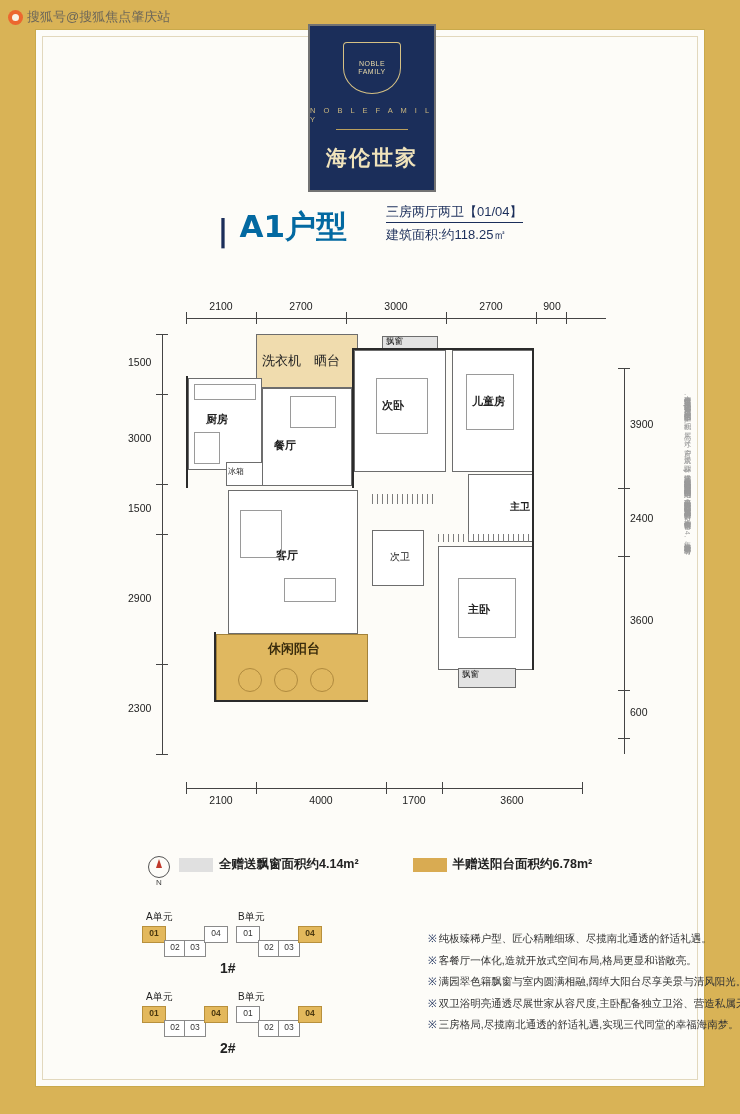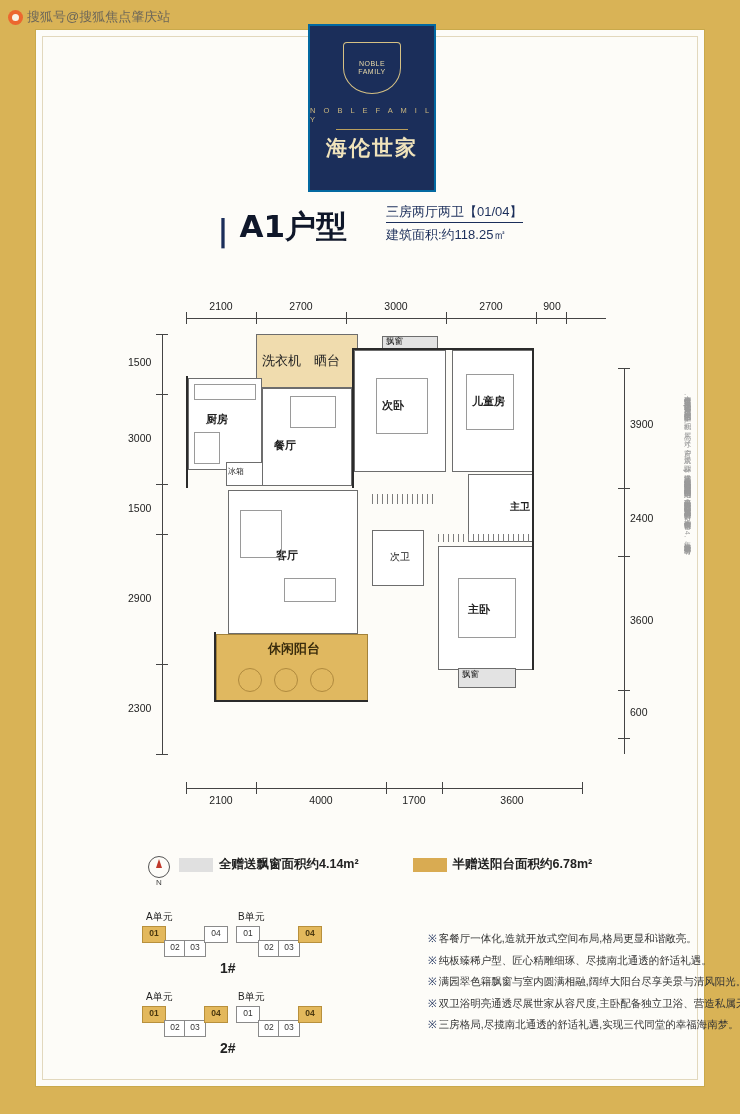--- a/index.html
+++ b/index.html
@@ -27,49 +27,50 @@
     background:#fdfcf8;
     box-shadow:0 0 0 1px #c9a94b;
   }
   .page:before{
     content:"";position:absolute;left:6px;top:6px;right:6px;bottom:6px;
     border:1px solid #e2d8bd;pointer-events:none;
   }
   
   .plaque{
     position:absolute;left:272px;top:-6px;width:124px;height:164px;
-    background:#1b2e5a;border:2px solid #0369a1;
+    background:#1b2e5a;border:2px solid #737373;
     display:flex;flex-direction:column;align-items:center;
     color:#e8d9a8;
   }
   .plaque .crest{
     margin-top:16px;width:56px;height:50px;
     border:1.6px solid #d6c184;border-radius:4px 4px 50% 50%;
     display:flex;align-items:center;justify-content:center;
     font-size:7px;line-height:1.1;letter-spacing:.5px;text-align:center;color:#e8d9a8;
   }
   .plaque .en{
     margin-top:12px;font-size:7.5px;letter-spacing:3px;color:#cbb77f;
   }
   .plaque .rule{width:72px;height:1px;background:#b99f5e;margin:5px 0 4px;}
   .plaque .cn{
     font-size:21px;letter-spacing:2px;color:#f0e3bb;font-weight:bold;
     font-family:"DejaVu Sans", sans-serif;
+    margin-top:10px;
   }
   
   .titlerow{
     position:absolute;left:0;right:0;top:172px;
     display:flex;align-items:flex-end;justify-content:center;gap:10px;
   }
   .title-main{
     font-size:30px;font-weight:bold;color:#1b2e5a;letter-spacing:1px;
     font-family:"DejaVu Sans", sans-serif;
   }
   .title-model{
-    font-size:31px;font-weight:bold;color:#0f172a;letter-spacing:0px;
+    font-size:31px;font-weight:bold;color:#0369a1;letter-spacing:0px;
     font-family:"DejaVu Sans", sans-serif;
   }
   .title-meta{padding-bottom:3px;}
   .title-meta div{font-size:13px;color:#1b2e5a;line-height:1.55;white-space:nowrap;margin-left:29px;}
   .title-meta .ln2{border-top:1px solid #1b2e5a;padding-top:2px;}
   
   .sidenote{
     position:absolute;right:12px;top:360px;width:16px;height:690px;
     writing-mode:vertical-rl;font-size:7.2px;color:#9a9a9a;line-height:1.5;
     letter-spacing:.4px;
@@ -328,20 +329,20 @@
       <div class="box hi" style="left:64px;top:16px;width:22px;height:15px;">04</div>
       <div class="box" style="left:96px;top:16px;width:22px;height:15px;">01</div>
       <div class="box" style="left:118px;top:30px;width:20px;height:15px;">02</div>
       <div class="box" style="left:138px;top:30px;width:20px;height:15px;">03</div>
       <div class="box hi" style="left:158px;top:16px;width:22px;height:15px;">04</div>
       <div class="bldg" style="left:80px;top:50px;">2#</div>
     </div>
   </div>
 
   <div class="bullets">
+    <div><span class="star">※</span><span>纯板臻稀户型、匠心精雕细琢、尽揽南北通透的舒适礼遇。</span></div>
     <div><span class="star">※</span><span>客餐厅一体化,造就开放式空间布局,格局更显和谐敞亮。</span></div>
-    <div><span class="star">※</span><span>纯板臻稀户型、匠心精雕细琢、尽揽南北通透的舒适礼遇。</span></div>
     <div><span class="star">※</span><span>满园翠色籍飘窗与室内圆满相融,阔绰大阳台尽享美景与清风阳光。</span></div>
     <div><span class="star">※</span><span>双卫浴明亮通透尽展世家从容尺度,主卧配备独立卫浴、营造私属天地。</span></div>
     <div><span class="star">※</span><span>三房格局,尽揽南北通透的舒适礼遇,实现三代同堂的幸福海南梦。</span></div>
   </div>
 
 </div>
 
 </body></html>

